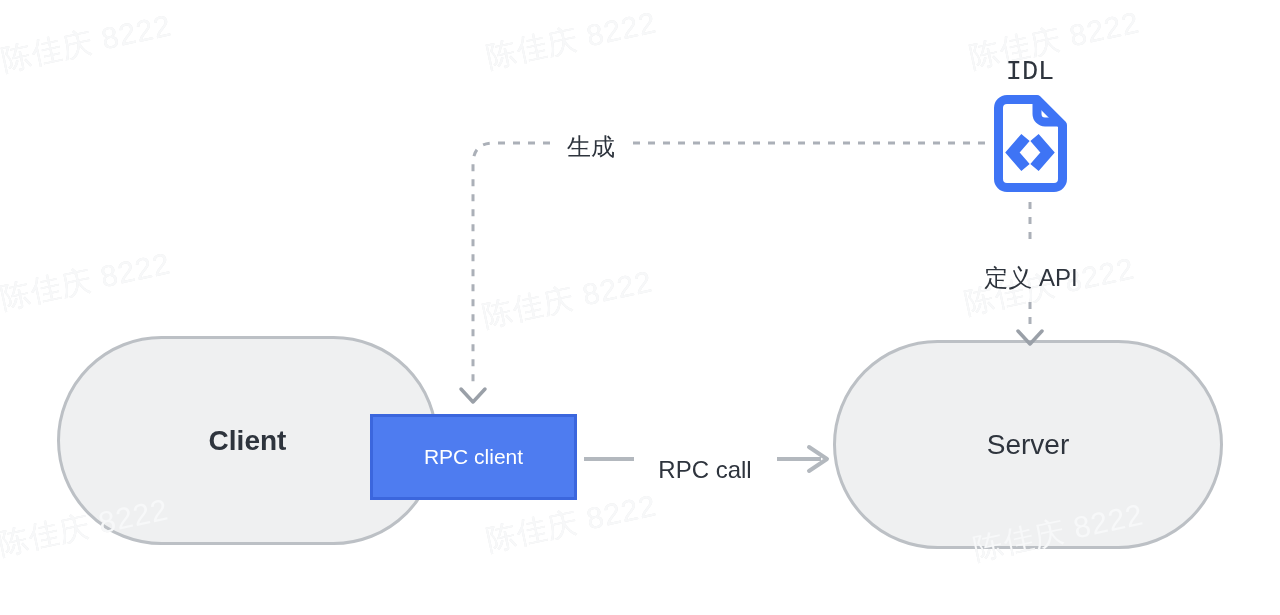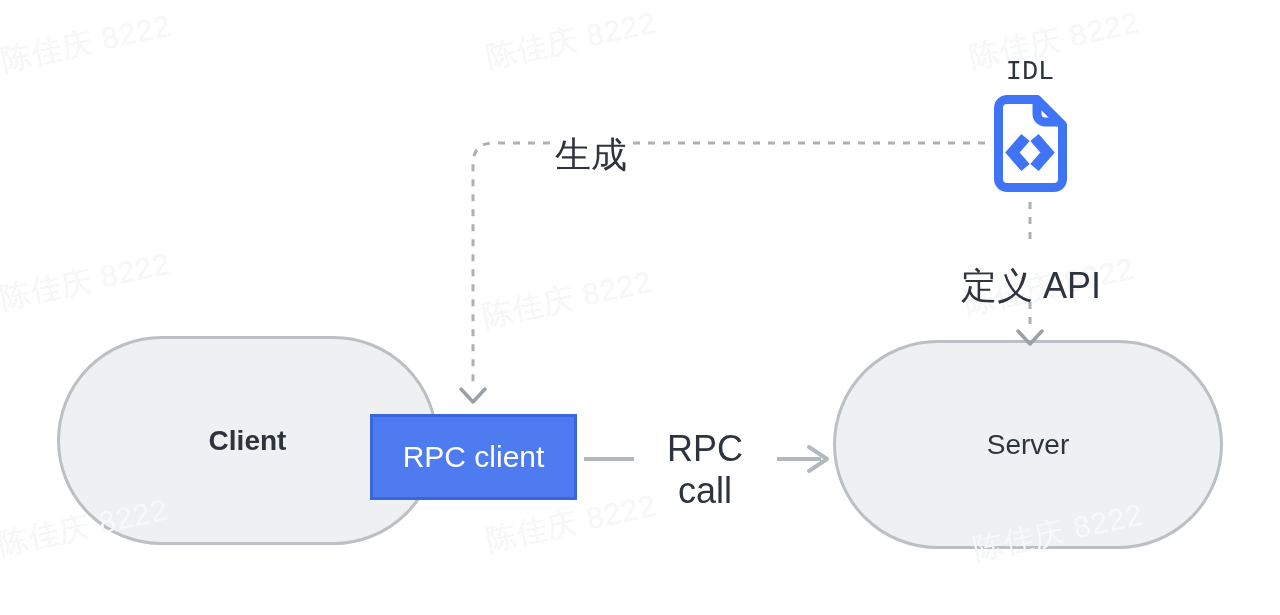--- a/index.html
+++ b/index.html
@@ -35,21 +35,21 @@
 
   
   #rpc-client-box {
     position:absolute; left:370px; top:414px; width:207px; height:86px;
     box-sizing:border-box;
     background:var(--accent-blue,#4e7cf0);
     border:3px solid var(--accent-blue-border,#3b66dd);
     display:flex; align-items:center; justify-content:center;
     z-index:5;
   }
-  #rpc-client-box .box-label { color:#ffffff; font-size:30px; }
+  #rpc-client-box .box-label { color:#ffffff; font-size:21px; }
 
   
   #connector-layer {
     position:absolute; left:0; top:0; width:1280px; height:615px;
     z-index:4; pointer-events:none;
   }
   .dash-line {
     stroke:var(--line-gray,#abb0b8); stroke-width:3;
     stroke-dasharray:7 8; fill:none; stroke-linecap:butt;
   }
@@ -57,25 +57,25 @@
     stroke:var(--arrow-gray,#9aa0a8); stroke-width:3.5;
     fill:none; stroke-linecap:round; stroke-linejoin:round;
   }
   .solid-line { stroke:var(--solid-gray,#b3b8be); stroke-width:4; fill:none; }
   .solid-head { stroke:var(--solid-gray,#b3b8be); stroke-width:4; fill:none;
                 stroke-linecap:round; stroke-linejoin:round; }
 
   
   .edge-label {
     position:absolute; z-index:6; text-align:center;
-    font-size:36px; color:var(--text-dark,#2e343d);
+    font-size:24px; color:var(--text-dark,#2e343d);
   }
   #generate-label  { left:541px; top:131px; width:100px; }
   #define-api-label{ left:956px; top:262px; width:150px; }
-  #rpc-call-label  { left:635px; top:428px; width:140px; }
+  #rpc-call-label  { left:635px; top:456px; width:140px; }
 
   #idl-label {
     position:absolute; left:991px; top:57px; width:78px;
     text-align:center; font-size:27px; color:var(--text-dark,#2e343d);
     z-index:5;
     font-family:Liberation Mono, monospace;
   }
   #idl-icon {
     position:absolute; left:991px; top:95px; width:78px; height:97px;
     z-index:5;

